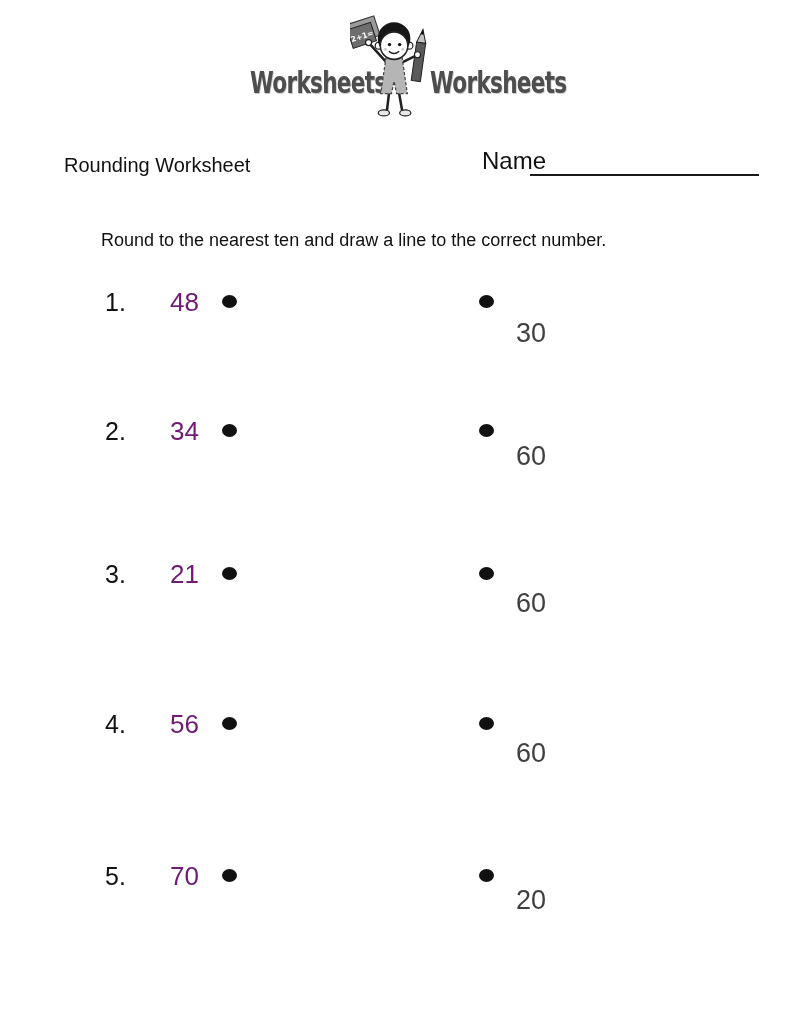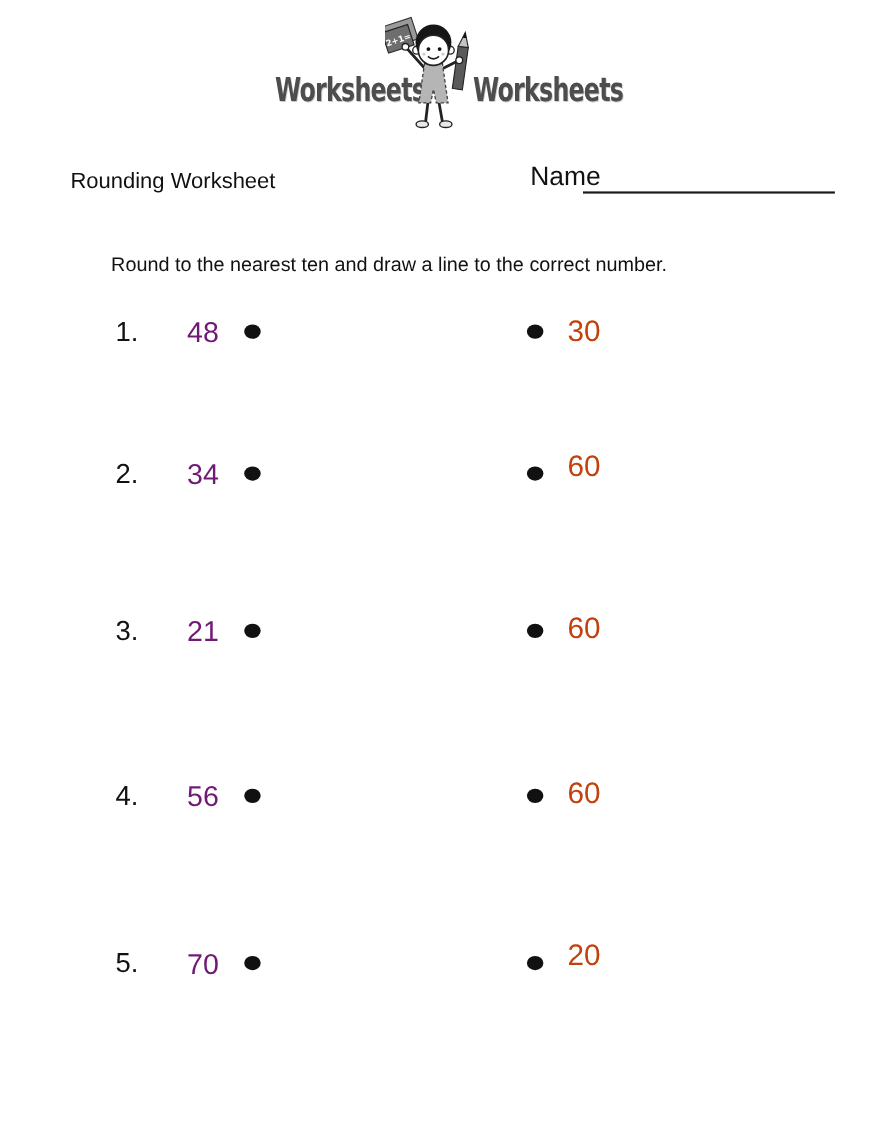--- a/index.html
+++ b/index.html
@@ -36,21 +36,21 @@
   .instructions {
     position:absolute; left:84px; top:210px; margin:17px; width:640px;
     font-size:18px; line-height:26px; color:#111;
   }
 
   
   .row { position:absolute; left:0; width:791px; height:46px; }
   .row span { line-height:46px; }
   .q-num  { position:absolute; left:105px; font-size:25px; color:#111; }
   .q-val  { position:absolute; left:170px; font-size:26px; color:#701a75; }
-  .answer { position:absolute; left:516px; font-size:27px; color:#c2410c; display:inline-block; }
+  .answer { position:absolute; left:516px; font-size:27px; color:#404040; display:inline-block;margin-top:32px; }
   .dot {
     position:absolute; top:16px; width:15px; height:13px;
     border-radius:50%; background:#111;
   }
   .dot-left  { left:222px; }
   .dot-right { left:479px; }
 </style>
 </head>
 <body>
 

